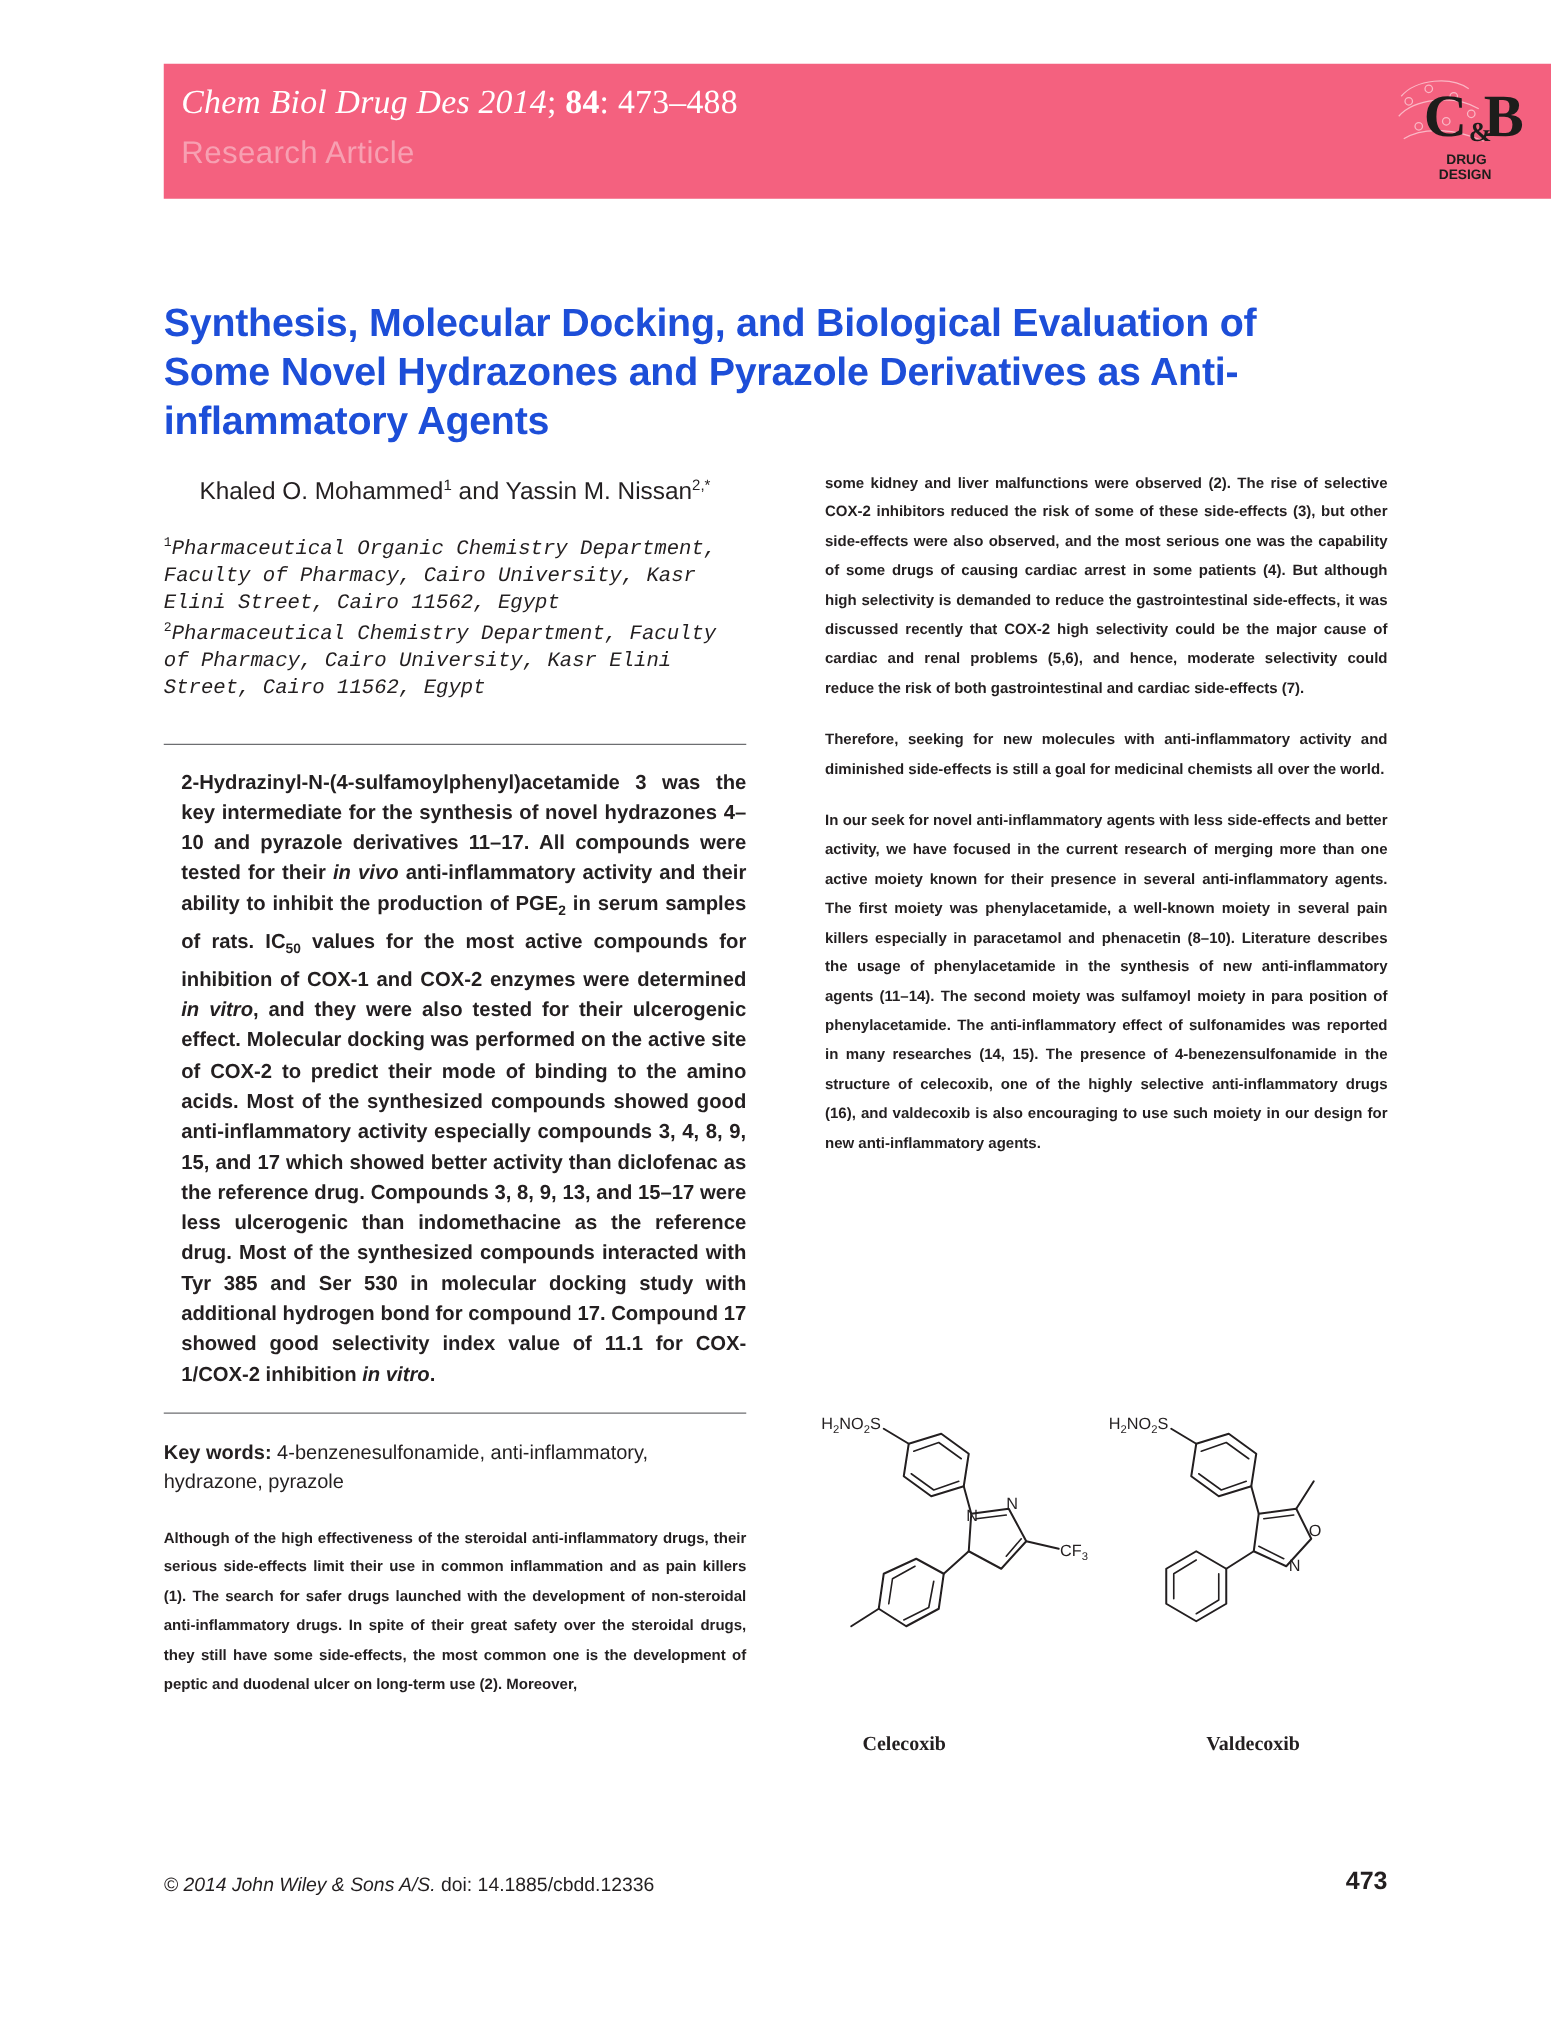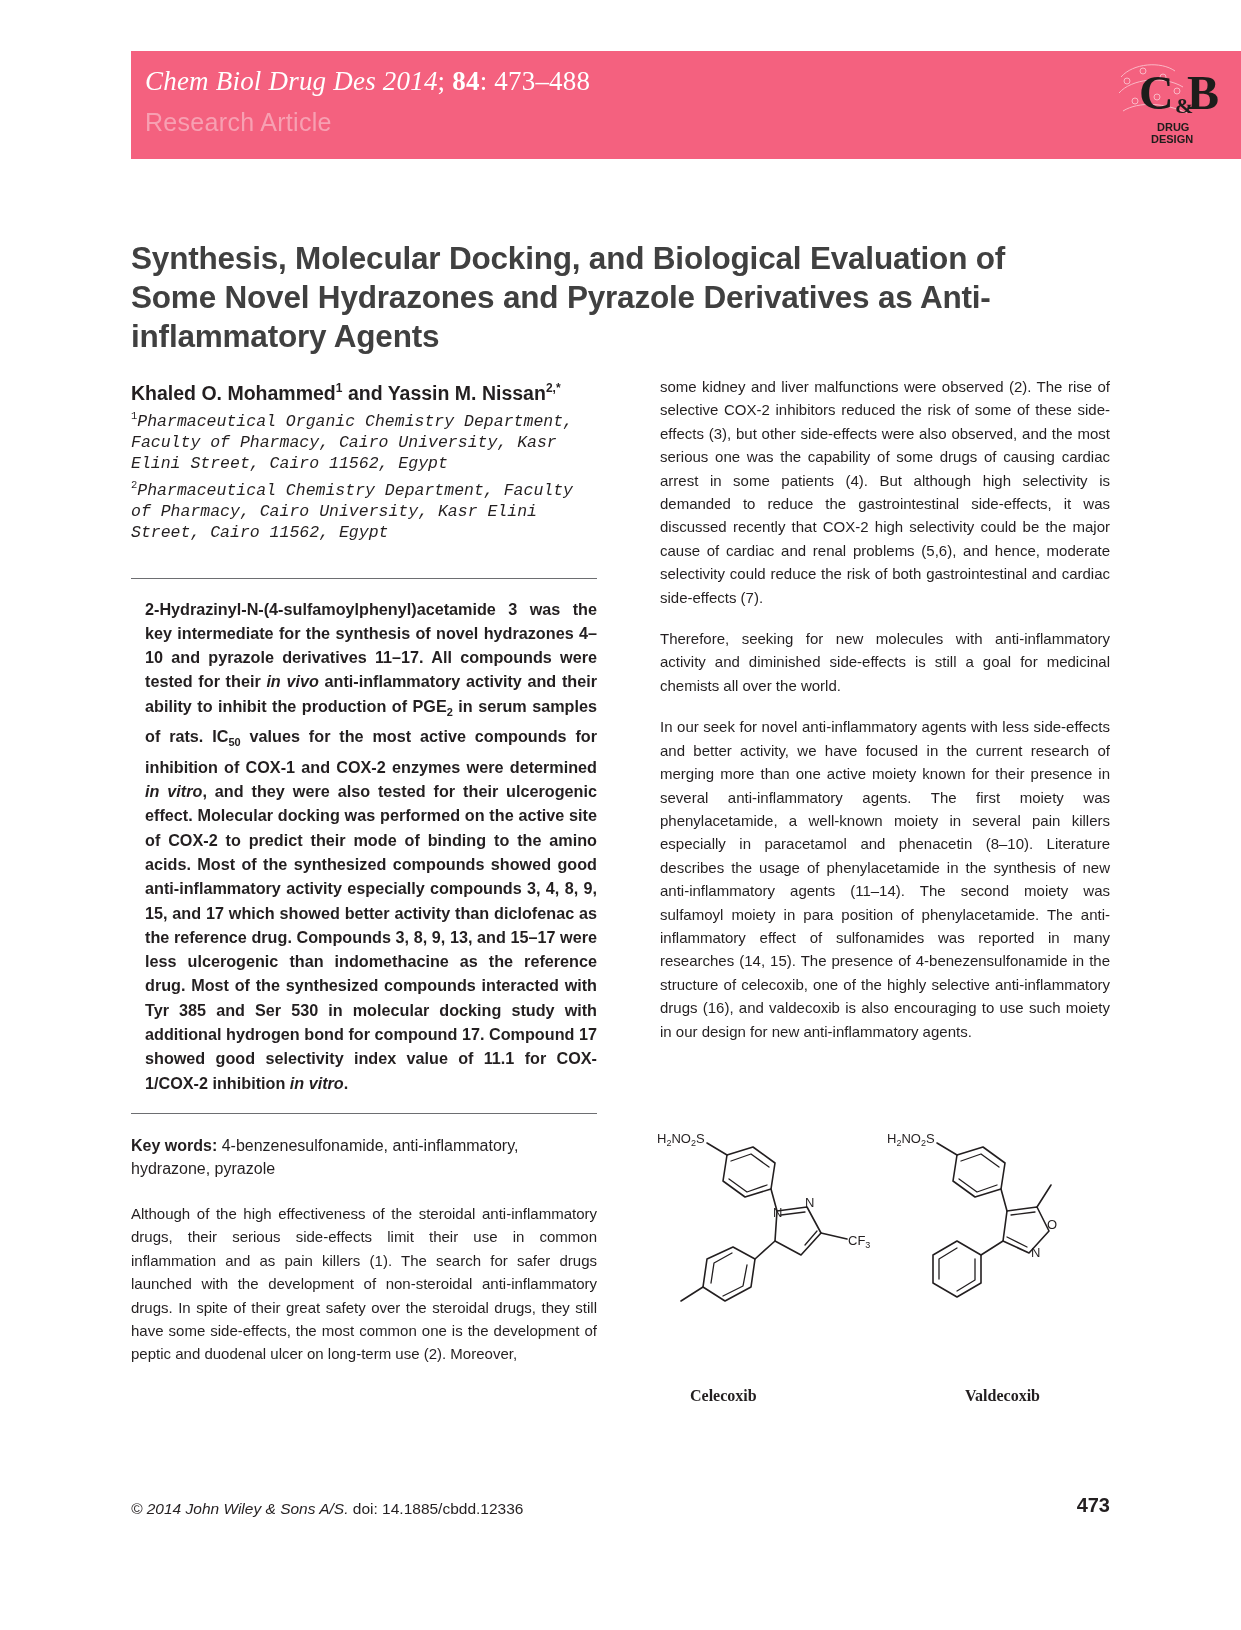--- a/index.html
+++ b/index.html
@@ -69,42 +69,44 @@
 
   
   .title {
     position: absolute;
     left: 131px;
     top: 218px;
     width: 900px;
     font-size: 31.5px;
     font-weight: bold;
     line-height: 39px;
-    color: #404040;
+    color: #1d4ed8;
     letter-spacing: -0.2px;
   }
 
   
   .col-left {
     position: absolute;
     left: 131px;
     top: 375px;
     width: 466px;
   }
   .col-right {
     position: absolute;
     left: 660px;
     top: 375px;
     width: 450px;
   }
 
   .authors {
     font-size: 19.5px;
-    font-weight: bold;
+    font-weight: normal;
     line-height: 26px;
+    margin-bottom: 18px;
+    text-align: center;
   }
   .authors sup { font-size: 12px; }
 
   .affil {
     font-family: Liberation Mono, monospace;
     font-style: italic;
     font-size: 16.5px;
     line-height: 21.5px;
     color: #231f20;
   }
@@ -133,24 +135,25 @@
   .received {
     margin-top: 22px;
     font-size: 16.2px;
     line-height: 23px;
     text-align: justify;
     padding-bottom: 18px;
     border-bottom: 1.5px solid #58595b;
   }
 
   .body-par {
-    font-size: 15px;
+    font-size: 12px;
     line-height: 23.4px;
     text-align: justify;
     margin: 0 0 18px 0;
+    font-weight: bold;
   }
   .left-body { margin-top: 22px; }
 
   
   .figure {
     position: absolute;
     left: 655px;
     top: 1125px;
     width: 460px;
     height: 285px;

